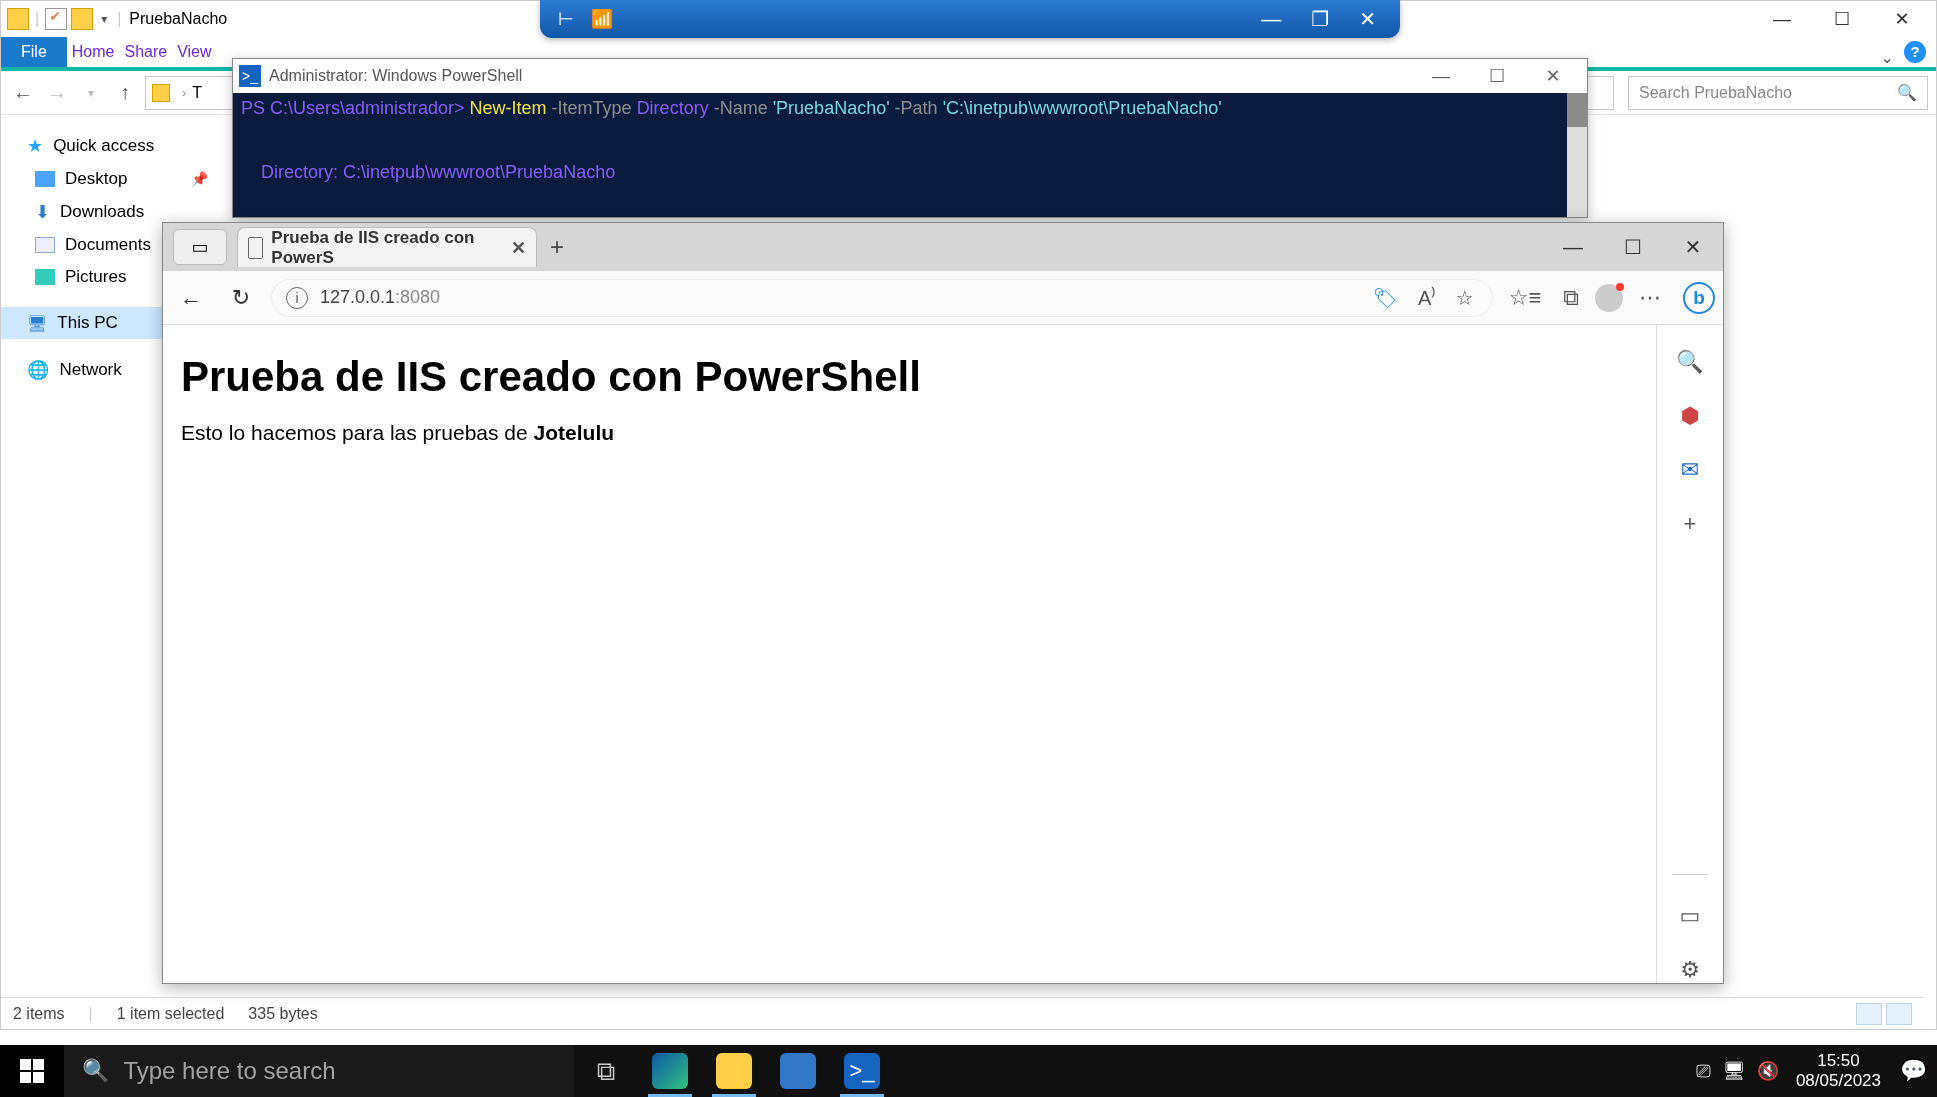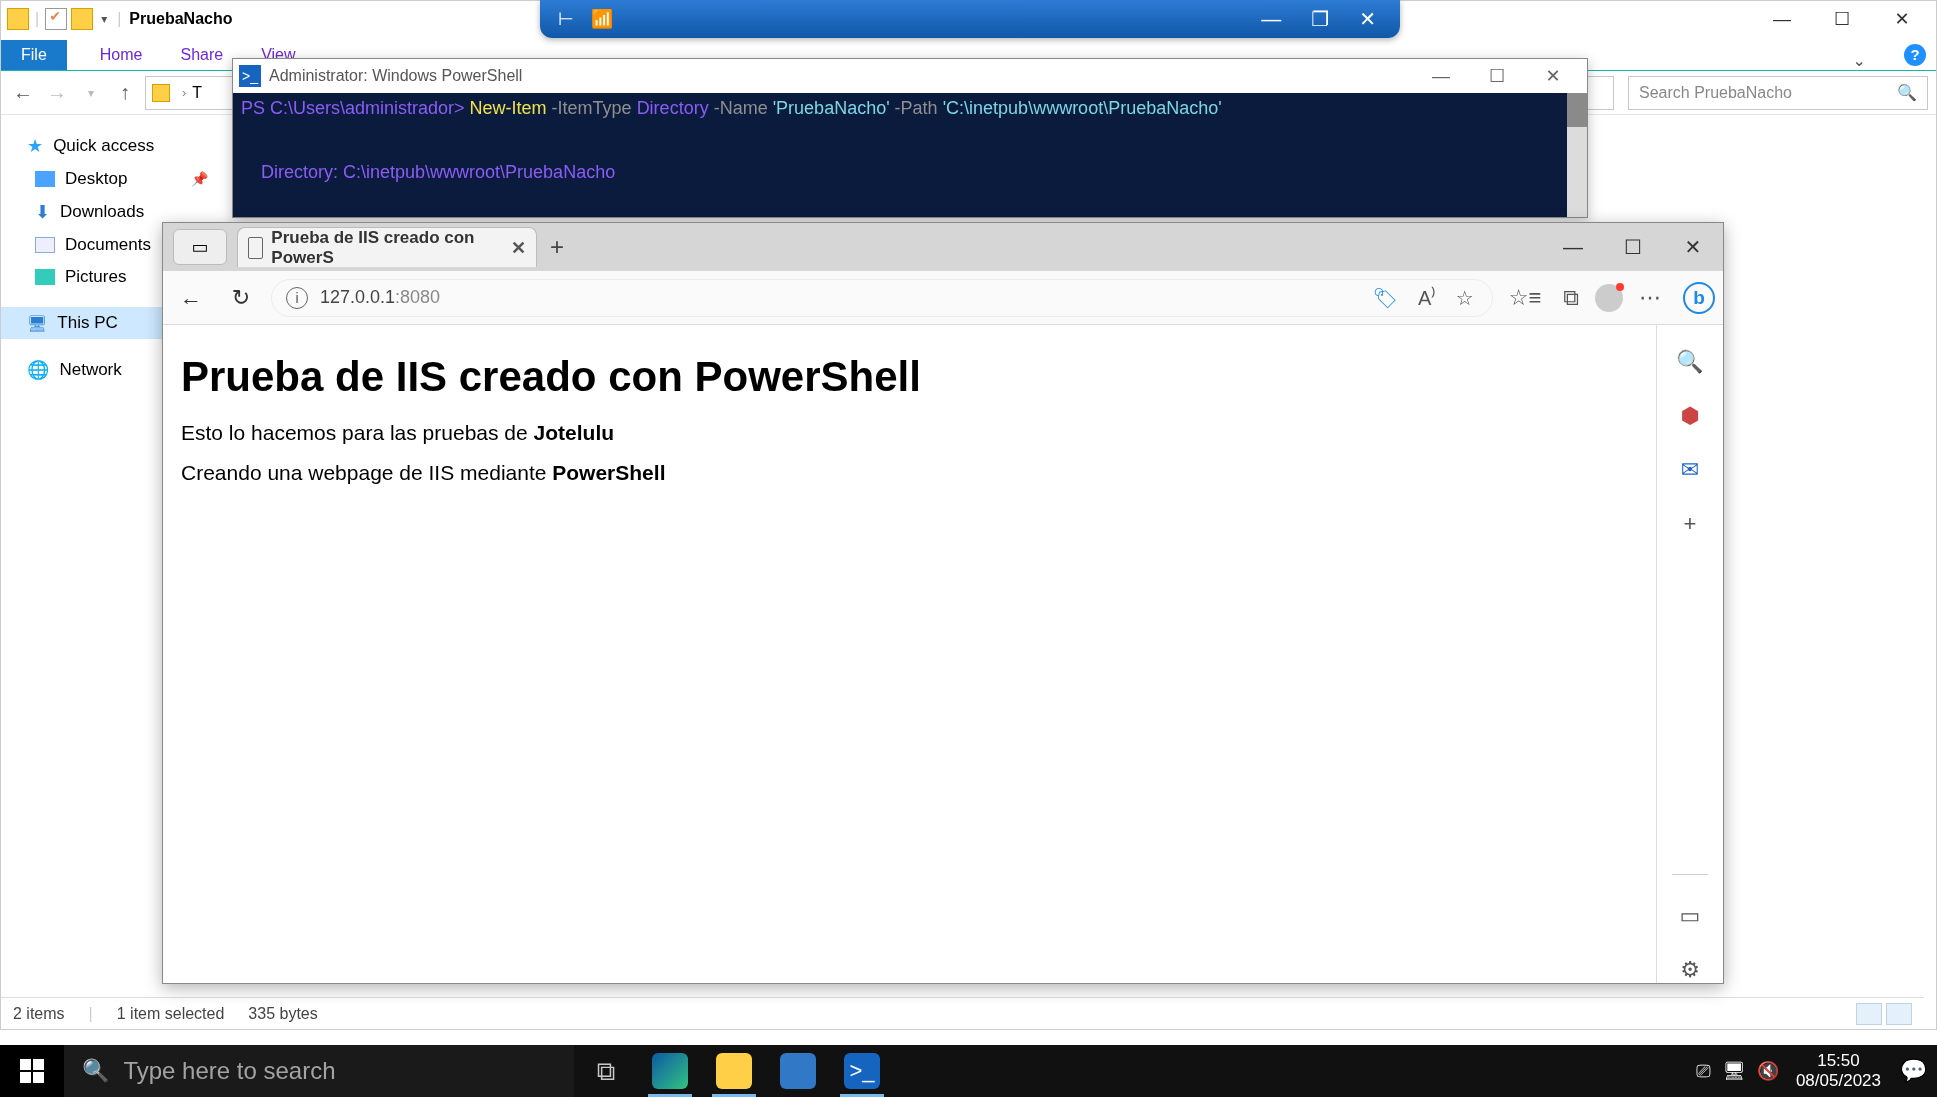--- a/index.html
+++ b/index.html
@@ -8,24 +8,24 @@
 
 .explorer { position: absolute; left: 0; top: 0; width: 1937px; height: 1030px; background: #fff; border: 1px solid #ccc; }
 .exp-title { height: 36px; display: flex; align-items: center; padding: 0 4px; font-size: 16px; }
 .exp-title .folder-ico, .exp-title .folder-ico2, .exp-title .chk { width: 22px; height: 22px; margin: 0 2px; display:inline-block; }
 .exp-title .folder-ico { background:#ffcf47; border:1px solid #d4a300; }
 .exp-title .folder-ico2 { background:#ffcf47; border:1px solid #d4a300; }
 .exp-title .chk { border:1px solid #999; background:#fff; position:relative; }
 .exp-title .chk::after{content:"✔"; color:#d85; font-size:14px; position:absolute; left:3px; top:-1px;}
 .exp-title .drop { font-size:12px; color:#555; padding:0 6px;}
 .exp-title .pipe{color:#ccc; padding:0 4px;}
-.exp-title .tt { padding-left:4px;font-weight:bold;}
+.exp-title .tt { padding-left:4px;}
 .exp-title .spacer{flex:1;}
 .exp-title .wbtn{width:60px; text-align:center; font-size:18px; color:#333;}
-.exp-ribbon { height: 34px; display: flex; align-items: flex-end; font-size: 16px; border-bottom: 1px solid #14b8a6; gap: 28px; }
+.exp-ribbon { height: 34px; display: flex; align-items: flex-end; font-size: 16px; border-bottom: 4px solid #14b8a6; }
 .exp-ribbon .file-tab { background:#1979ca; color:#fff; padding:6px 20px;}
 .exp-ribbon .tab { padding:6px 5px; color:#6d28d9;}
 .exp-ribbon .rspace{flex:1;}
 .exp-ribbon .chev{padding:0 10px; color:#555;}
 .exp-ribbon .help{width:22px;height:22px;border-radius:50%;background:#1e90ff;color:#fff;text-align:center;line-height:22px;font-size:15px;margin:0 10px 4px 0;font-weight:bold;}
 .exp-nav { height: 44px; display:flex; align-items:center; padding:4px 8px; gap:6px; border-bottom: 1px solid #e6e6e6;}
 .exp-nav .navbtn{width:28px;text-align:center;font-size:20px;color:#555;}
 .exp-nav .navbtn.muted{color:#bbb;}
 .exp-nav .navbtn.small{font-size:12px;}
 .exp-nav .addr{flex:1; height:34px; border:1px solid #c8c8c8; display:flex; align-items:center; padding:0 6px; font-size:16px;}
@@ -284,21 +284,20 @@
     <span class="endico">☆≡</span>
     <span class="endico">⧉</span>
     <div class="avatar"></div>
     <span class="endico">⋯</span>
     <div class="bing">b</div>
   </div>
   <div class="edge-main">
     <div class="edge-content">
       <h1>Prueba de IIS creado con PowerShell</h1>
       <p><span>Esto lo hacemos para las pruebas de </span><b>Jotelulu</b></p>
-      <p><span>Creando una webpage de IIS mediante </span><b>PowerShell</b></p>
     </div>
     <div class="edge-side">
       <div class="sico search-ico">🔍</div>
       <div class="sico" style="color:#c44;">⬢</div>
       <div class="sico" style="color:#1e66c9;">✉</div>
       <div class="sico">+</div>
       <div class="sp"></div>
       <div class="divider"></div>
       <div class="sico">▭</div>
       <div class="sico">⚙</div>

